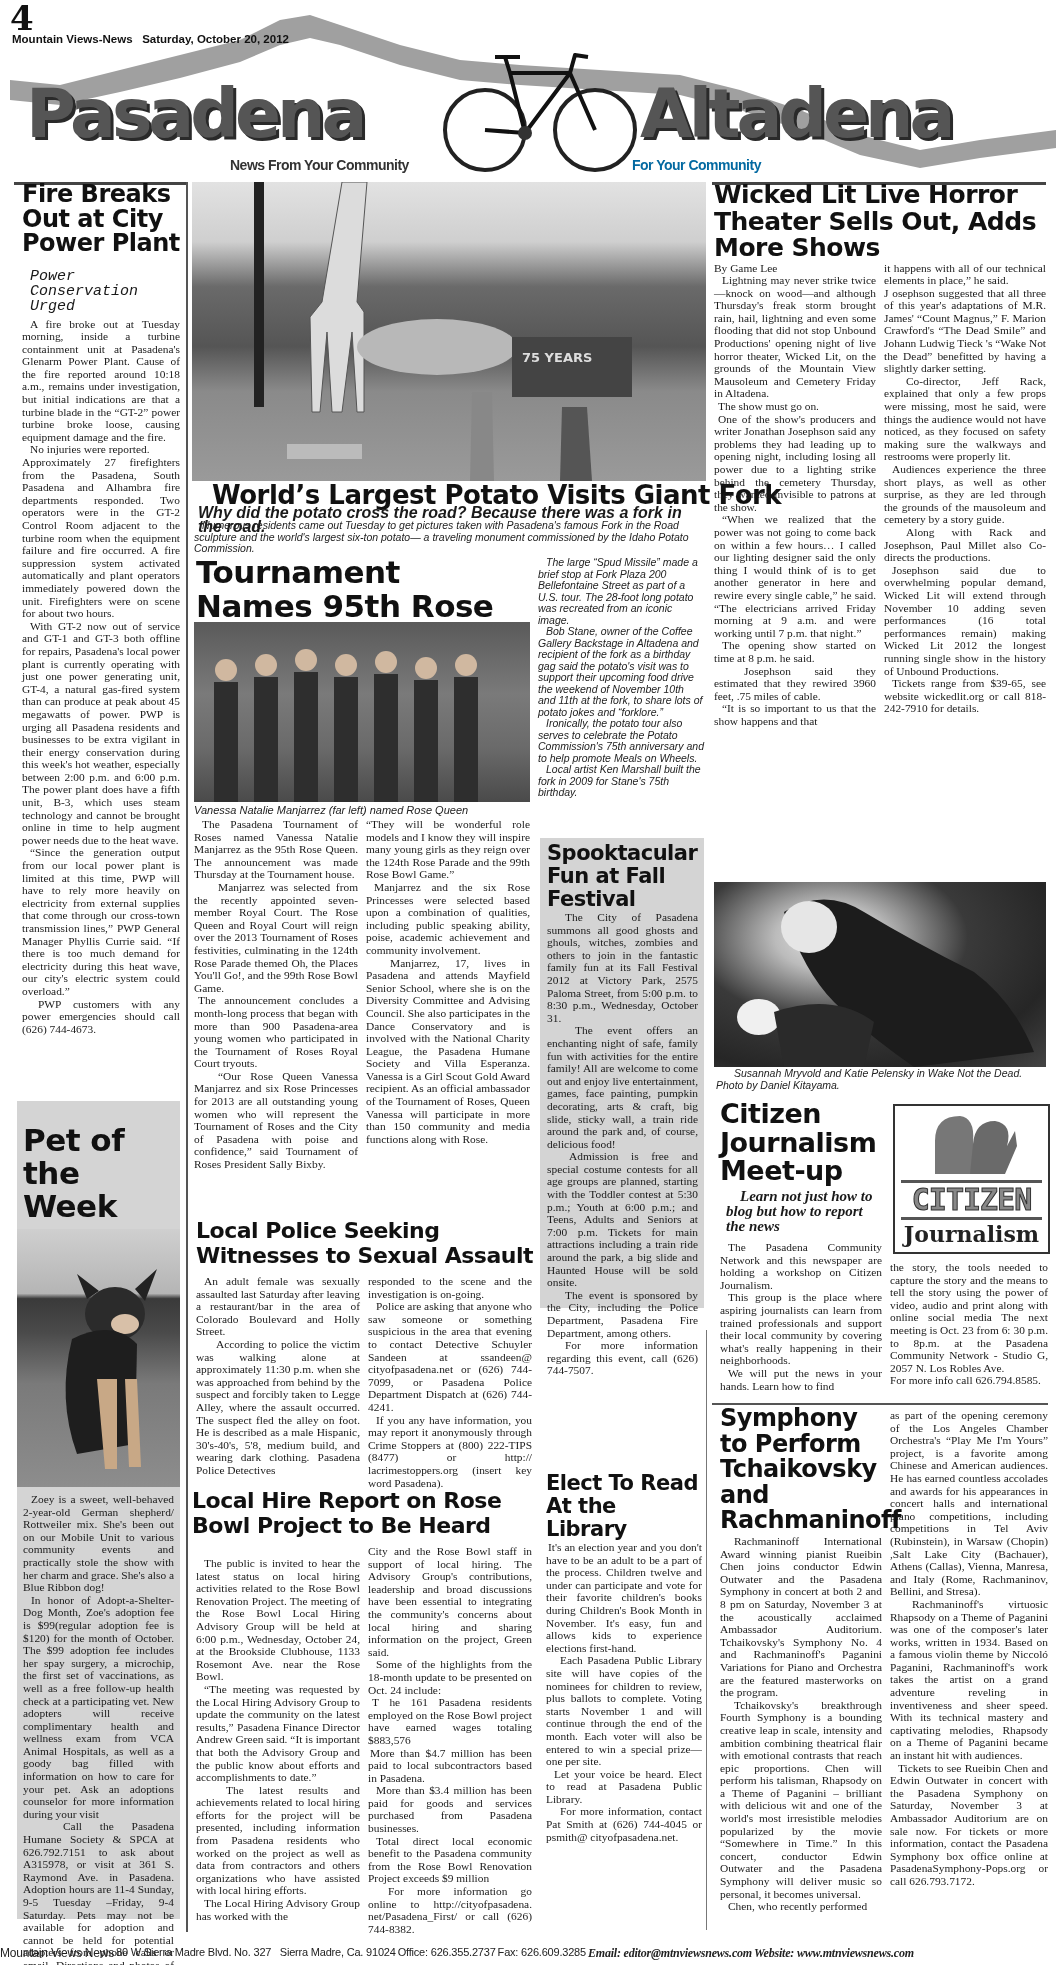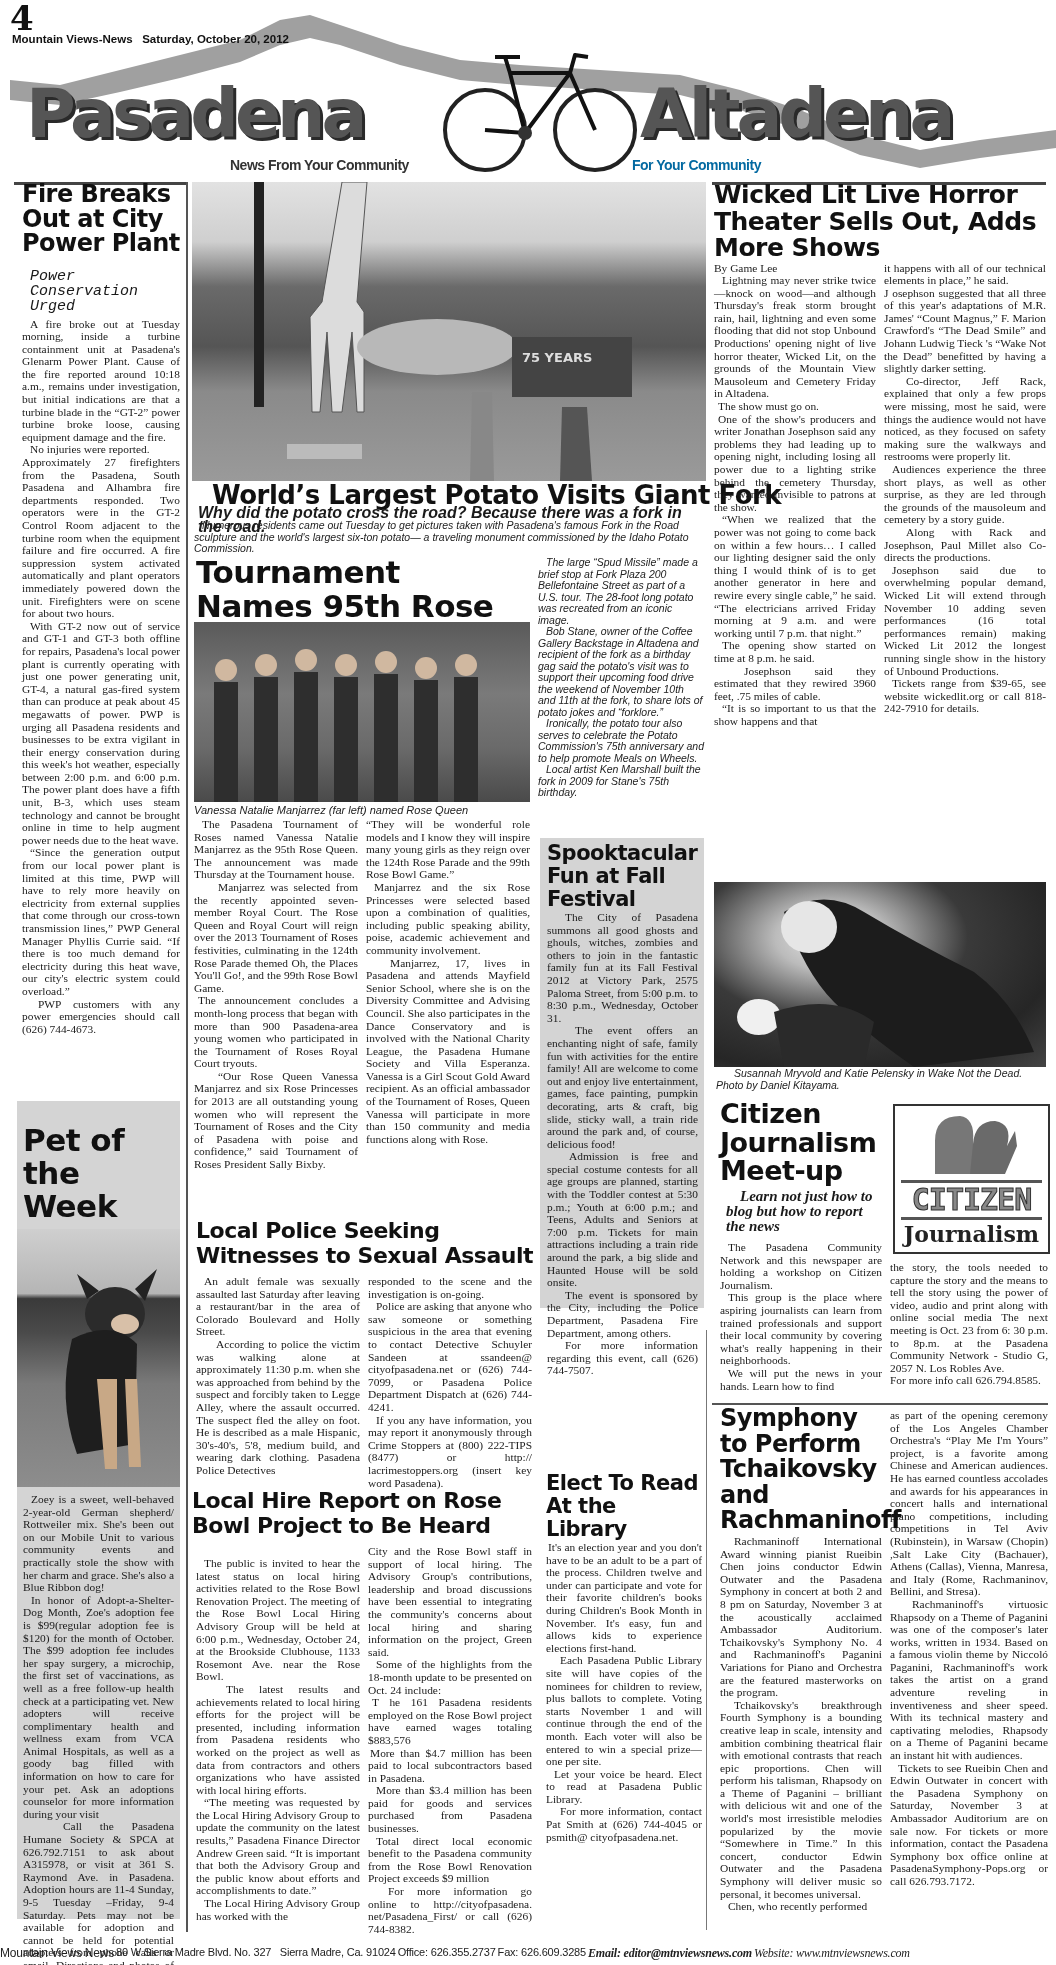--- a/index.html
+++ b/index.html
@@ -141,22 +141,22 @@
     <p style="text-indent:0">responded to the scene and the investigation is on-going.</p>
     <p>Police are asking that anyone who saw someone or something suspicious in the area that evening to contact Detective Schuyler Sandeen at ssandeen@ cityofpasadena.net or (626) 744-7099, or Pasadena Police Department Dispatch at (626) 744-4241.</p>
     <p>If you any have information, you may report it anonymously through Crime Stoppers at (800) 222-TIPS (8477) or http:// lacrimestoppers.org (insert key word Pasadena).</p>
   </div>
 </div>
 
 <h1 class="abs hd" style="left:192px;top:1488px;width:340px;font-size:22px;line-height:25px;">Local Hire Report on Rose Bowl Project to Be Heard</h1>
 <div class="abs body cols2" style="left:196px;top:1545px;width:336px;">
   <div style="padding-top:12px">
     <p>The public is invited to hear the latest status on local hiring activities related to the Rose Bowl Renovation Project. The meeting of the Rose Bowl Local Hiring Advisory Group will be held at 6:00 p.m., Wednesday, October 24, at the Brookside Clubhouse, 1133 Rosemont Ave. near the Rose Bowl.</p>
+    <p>“The meeting was requested by the Local Hiring Advisory Group to update the community on the latest results,” Pasadena Finance Director Andrew Green said. “It is important that both the Advisory Group and the public know about efforts and accomplishments to date.”</p>
     <p style="text-indent:30px">The latest results and achievements related to local hiring efforts for the project will be presented, including information from Pasadena residents who worked on the project as well as data from contractors and others organizations who have assisted with local hiring efforts.</p>
-    <p>“The meeting was requested by the Local Hiring Advisory Group to update the community on the latest results,” Pasadena Finance Director Andrew Green said. “It is important that both the Advisory Group and the public know about efforts and accomplishments to date.”</p>
     <p>The Local Hiring Advisory Group has worked with the</p>
   </div>
   <div>
     <p style="text-indent:0">City and the Rose Bowl staff in support of local hiring. The Advisory Group's contributions, leadership and broad discussions have been essential to integrating the community's concerns about local hiring and sharing information on the project, Green said.</p>
     <p>Some of the highlights from the 18-month update to be presented on Oct. 24 include:</p>
     <p style="text-indent:4px">T he 161 Pasadena residents employed on the Rose Bowl project have earned wages totaling $883,576</p>
     <p style="text-indent:2px">More than $4.7 million has been paid to local subcontractors based in Pasadena.</p>
     <p>More than $3.4 million has been paid for goods and services purchased from Pasadena businesses.</p>
     <p>Total direct local economic benefit to the Pasadena community from the Rose Bowl Renovation Project exceeds $9 million</p>
     <p style="text-indent:20px">For more information go online to http://cityofpasadena. net/Pasadena_First/ or call (626) 744-8382.</p>
@@ -250,14 +250,14 @@
   <p style="text-indent:22px">Rachmaninoff's virtuosic Rhapsody on a Theme of Paganini was one of the composer's later works, written in 1934. Based on a famous violin theme by Niccoló Paganini, Rachmaninoff's work takes the artist on a grand adventure reveling in inventiveness and sheer speed. With its technical mastery and captivating melodies, Rhapsody on a Theme of Paganini became an instant hit with audiences.</p>
   <p>Tickets to see Rueibin Chen and Edwin Outwater in concert with the Pasadena Symphony on Saturday, November 3 at Ambassador Auditorium are on sale now. For tickets or more information, contact the Pasadena Symphony box office online at PasadenaSymphony-Pops.org or call 626.793.7172.</p>
 </div>
 
 <div class="abs" style="left:0;top:1946px;width:964px;height:19px;font-family:'Liberation Sans',sans-serif;font-size:11px;white-space:nowrap;color:#222;display:flex;gap:2px;letter-spacing:-0.2px">
   <span style="font-size:12px">Mountain Views News</span>
   <span style="white-space:pre">80 W Sierra Madre Blvd. No. 327   Sierra Madre, Ca. 91024</span>
   <span>Office: 626.355.2737</span>
   <span>Fax: 626.609.3285</span>
   <span style="font-family:'Liberation Serif',serif;font-style:italic;font-weight:bold;font-size:12px">Email: editor@mtnviewsnews.com</span>
-  <span style="font-family:'Liberation Serif',serif;font-style:italic;font-weight:normal;font-size:12px">Website: www.mtnviewsnews.com</span>
+  <span style="font-family:'Liberation Serif',serif;font-style:italic;font-weight:bold;font-size:12px">Website: www.mtnviewsnews.com</span>
 </div>
 
 </body></html>

